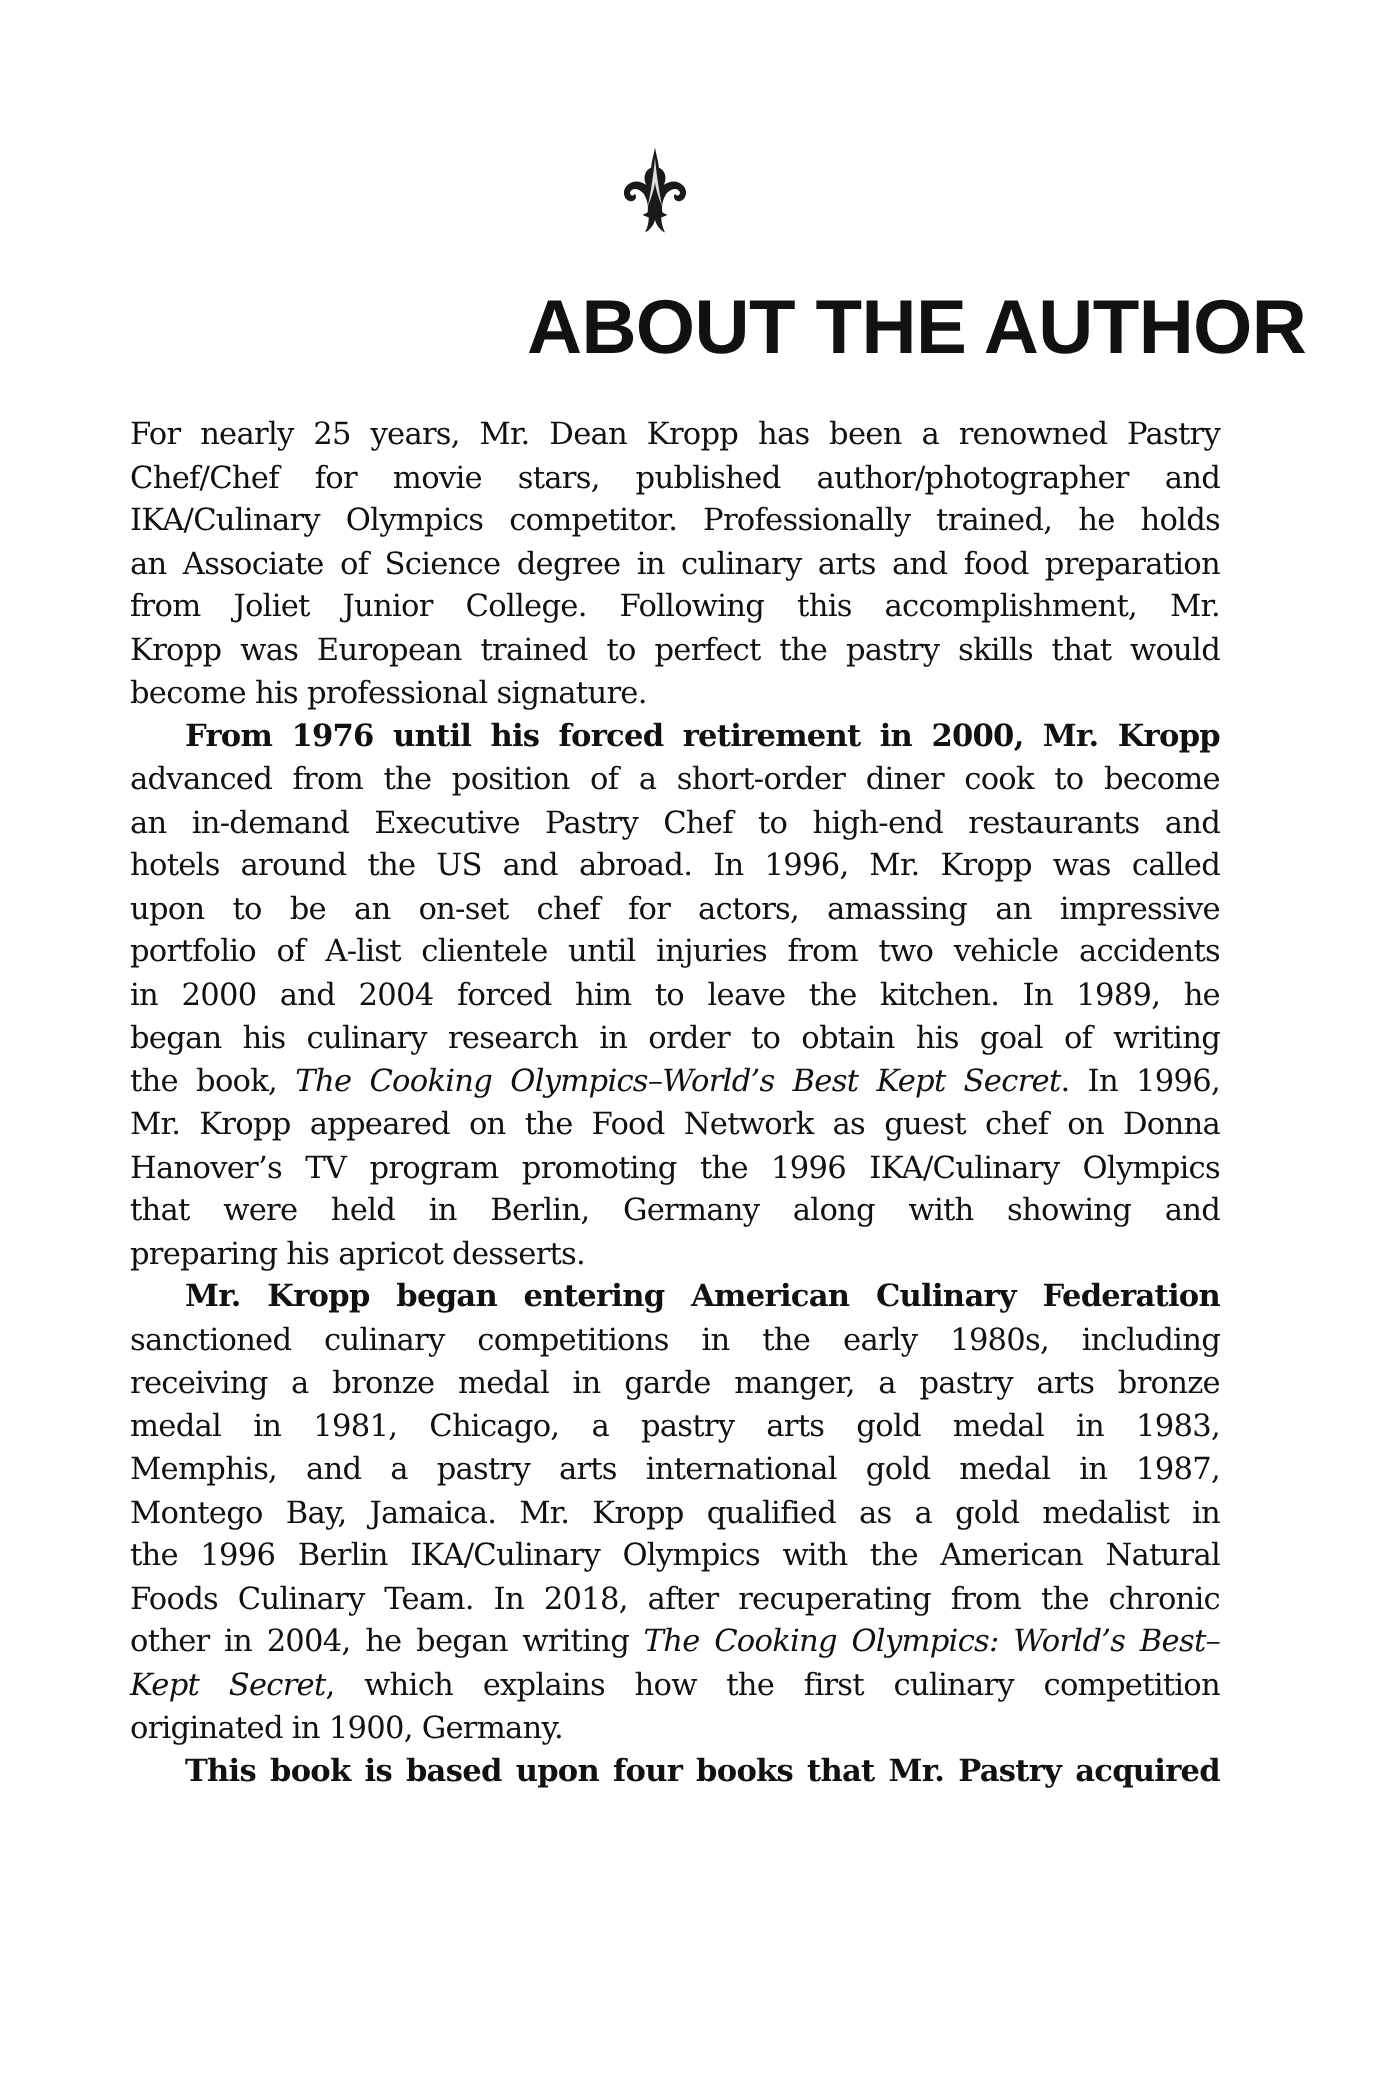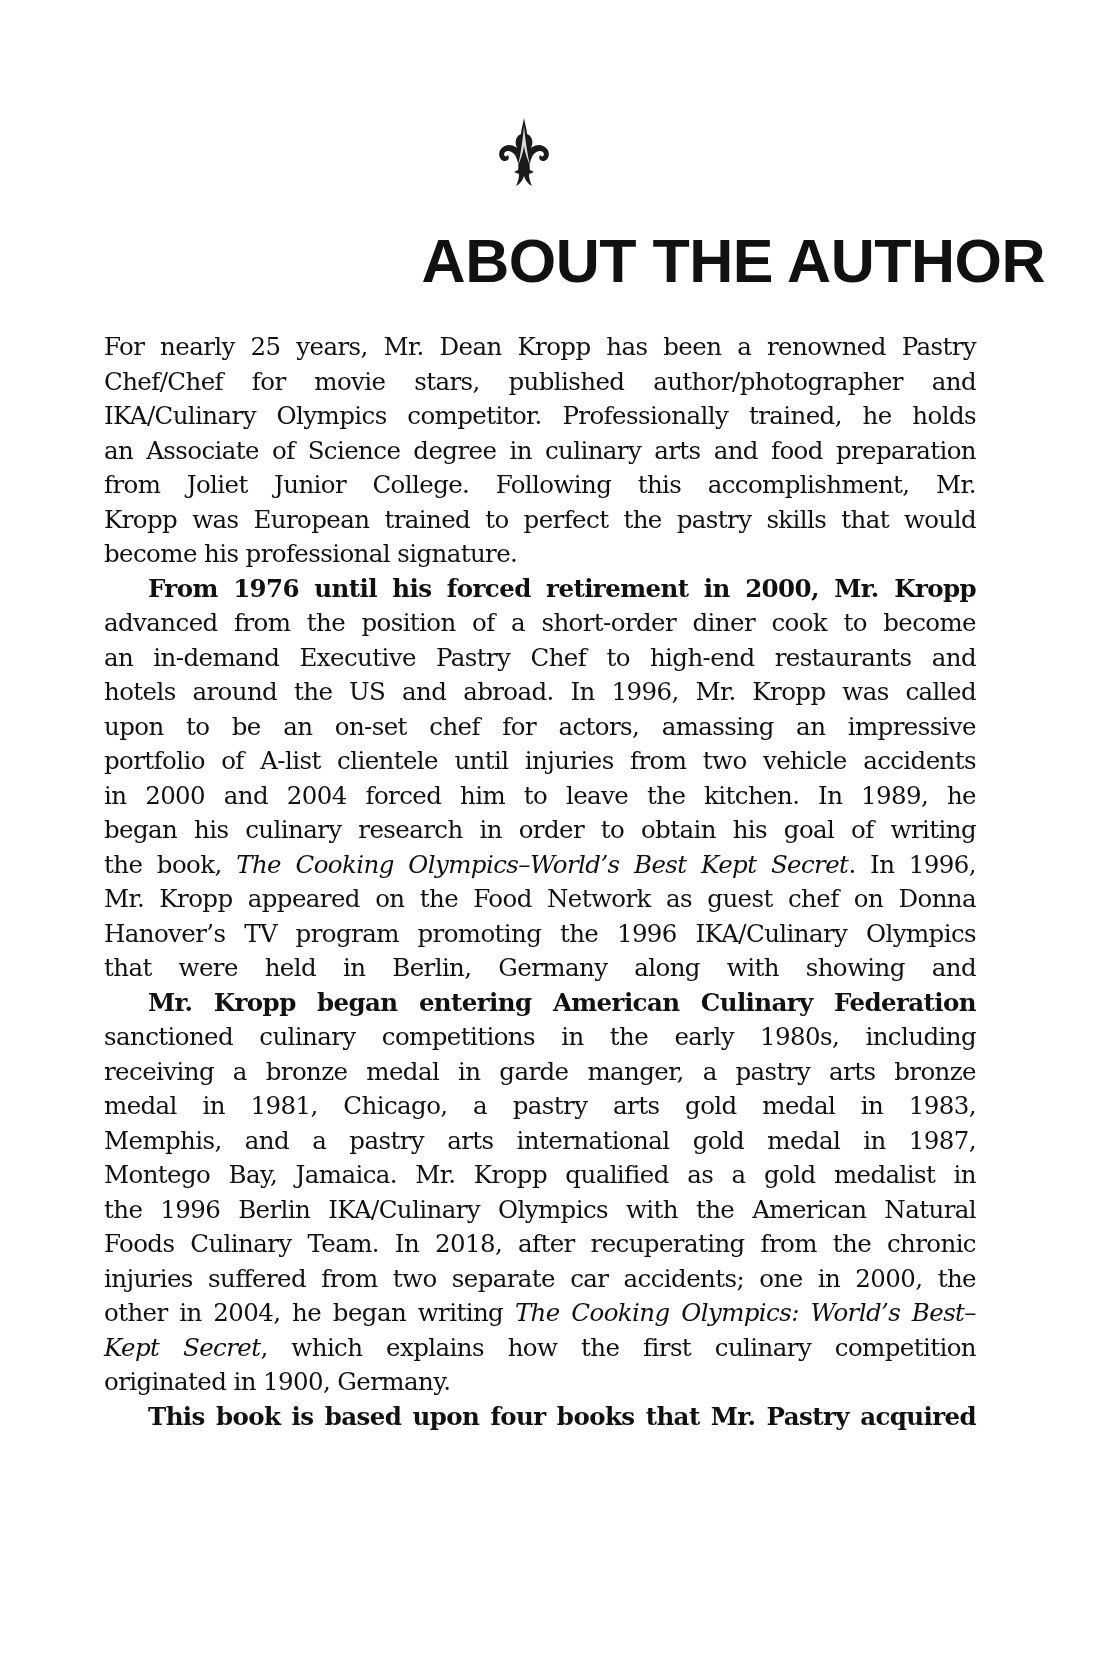--- a/index.html
+++ b/index.html
@@ -50,31 +50,31 @@
         <div class="line">an in-demand Executive Pastry Chef to high-end restaurants and</div>
         <div class="line">hotels around the US and abroad. In 1996, Mr. Kropp was called</div>
         <div class="line">upon to be an on-set chef for actors, amassing an impressive</div>
         <div class="line">portfolio of A-list clientele until injuries from two vehicle accidents</div>
         <div class="line">in 2000 and 2004 forced him to leave the kitchen. In 1989, he</div>
         <div class="line">began his culinary research in order to obtain his goal of writing</div>
         <div class="line">the book, <i>The Cooking Olympics–World’s Best Kept Secret</i>. In 1996,</div>
         <div class="line">Mr. Kropp appeared on the Food Network as guest chef on Donna</div>
         <div class="line">Hanover’s TV program promoting the 1996 IKA/Culinary Olympics</div>
         <div class="line">that were held in Berlin, Germany along with showing and</div>
+        <div class="line last">preparing his apricot desserts.</div>
       </div>
       <div>
         <div class="line indent">Mr. Kropp began entering American Culinary Federation</div>
         <div class="line">sanctioned culinary competitions in the early 1980s, including</div>
         <div class="line">receiving a bronze medal in garde manger, a pastry arts bronze</div>
         <div class="line">medal in 1981, Chicago, a pastry arts gold medal in 1983,</div>
         <div class="line">Memphis, and a pastry arts international gold medal in 1987,</div>
         <div class="line">Montego Bay, Jamaica. Mr. Kropp qualified as a gold medalist in</div>
         <div class="line">the 1996 Berlin IKA/Culinary Olympics with the American Natural</div>
         <div class="line">Foods Culinary Team. In 2018, after recuperating from the chronic</div>
-        <div class="line">injuries suffered from two separate car accidents; one in 2000, the</div>
         <div class="line">other in 2004, he began writing <i>The Cooking Olympics: World’s Best–</i></div>
         <div class="line"><i>Kept Secret</i>, which explains how the first culinary competition</div>
         <div class="line last">originated in 1900, Germany.</div>
       </div>
       <div>
         <div class="line indent">This book is based upon four books that Mr. Pastry acquired</div>
       </div>
     </div>
 </div>
 

